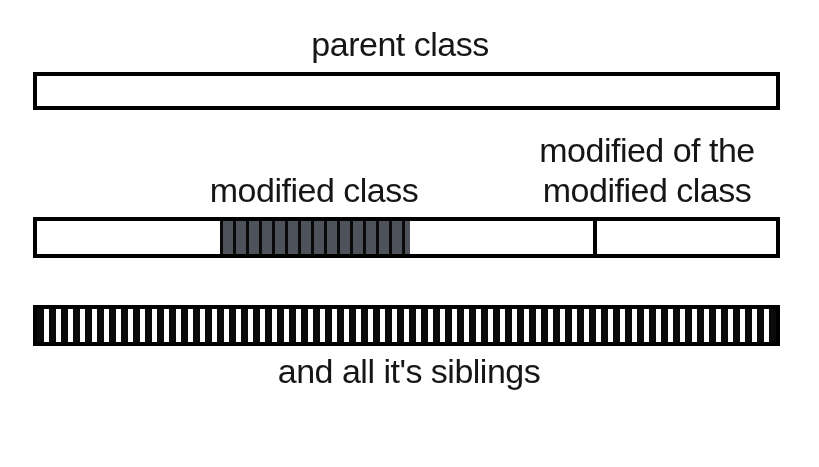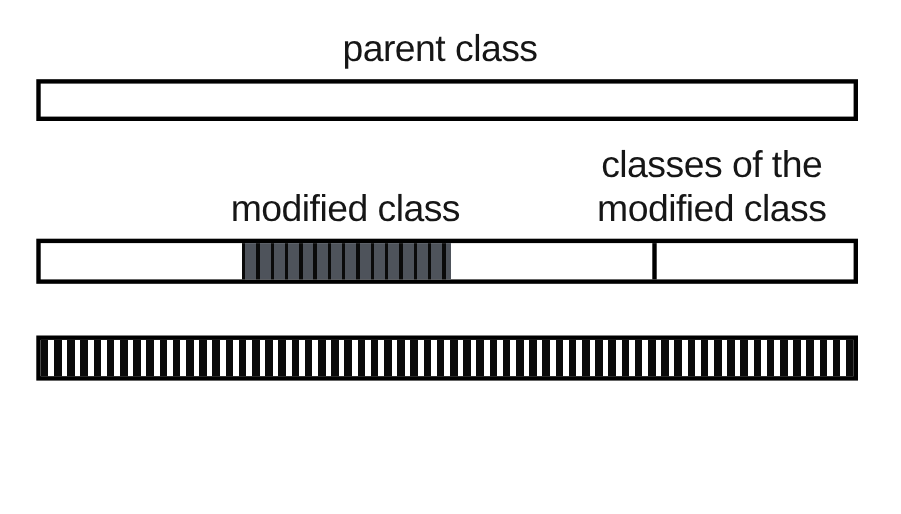--- a/index.html
+++ b/index.html
@@ -79,29 +79,30 @@
 </head>
 <body>
 
 <div class="canvas">
 
   <div class="label label-parent">parent class</div>
 
   <div class="bar bar-parent"></div>
 
   <div class="label label-siblings">
-    <span class="line">classes of the</span>
+    <span class="line">modified of the</span>
     <span class="line">modified class</span>
   </div>
 
   <div class="label label-modified">modified class</div>
 
   <div class="bar bar-middle">
     <div class="hatch"></div>
     <div class="divider"></div>
   </div>
 
   <div class="bar bar-nested"></div>
 
   <div class="label label-nested">
+    <span class="line">and all it's siblings</span>
   </div>
 
 </div>
 
 </body></html>

